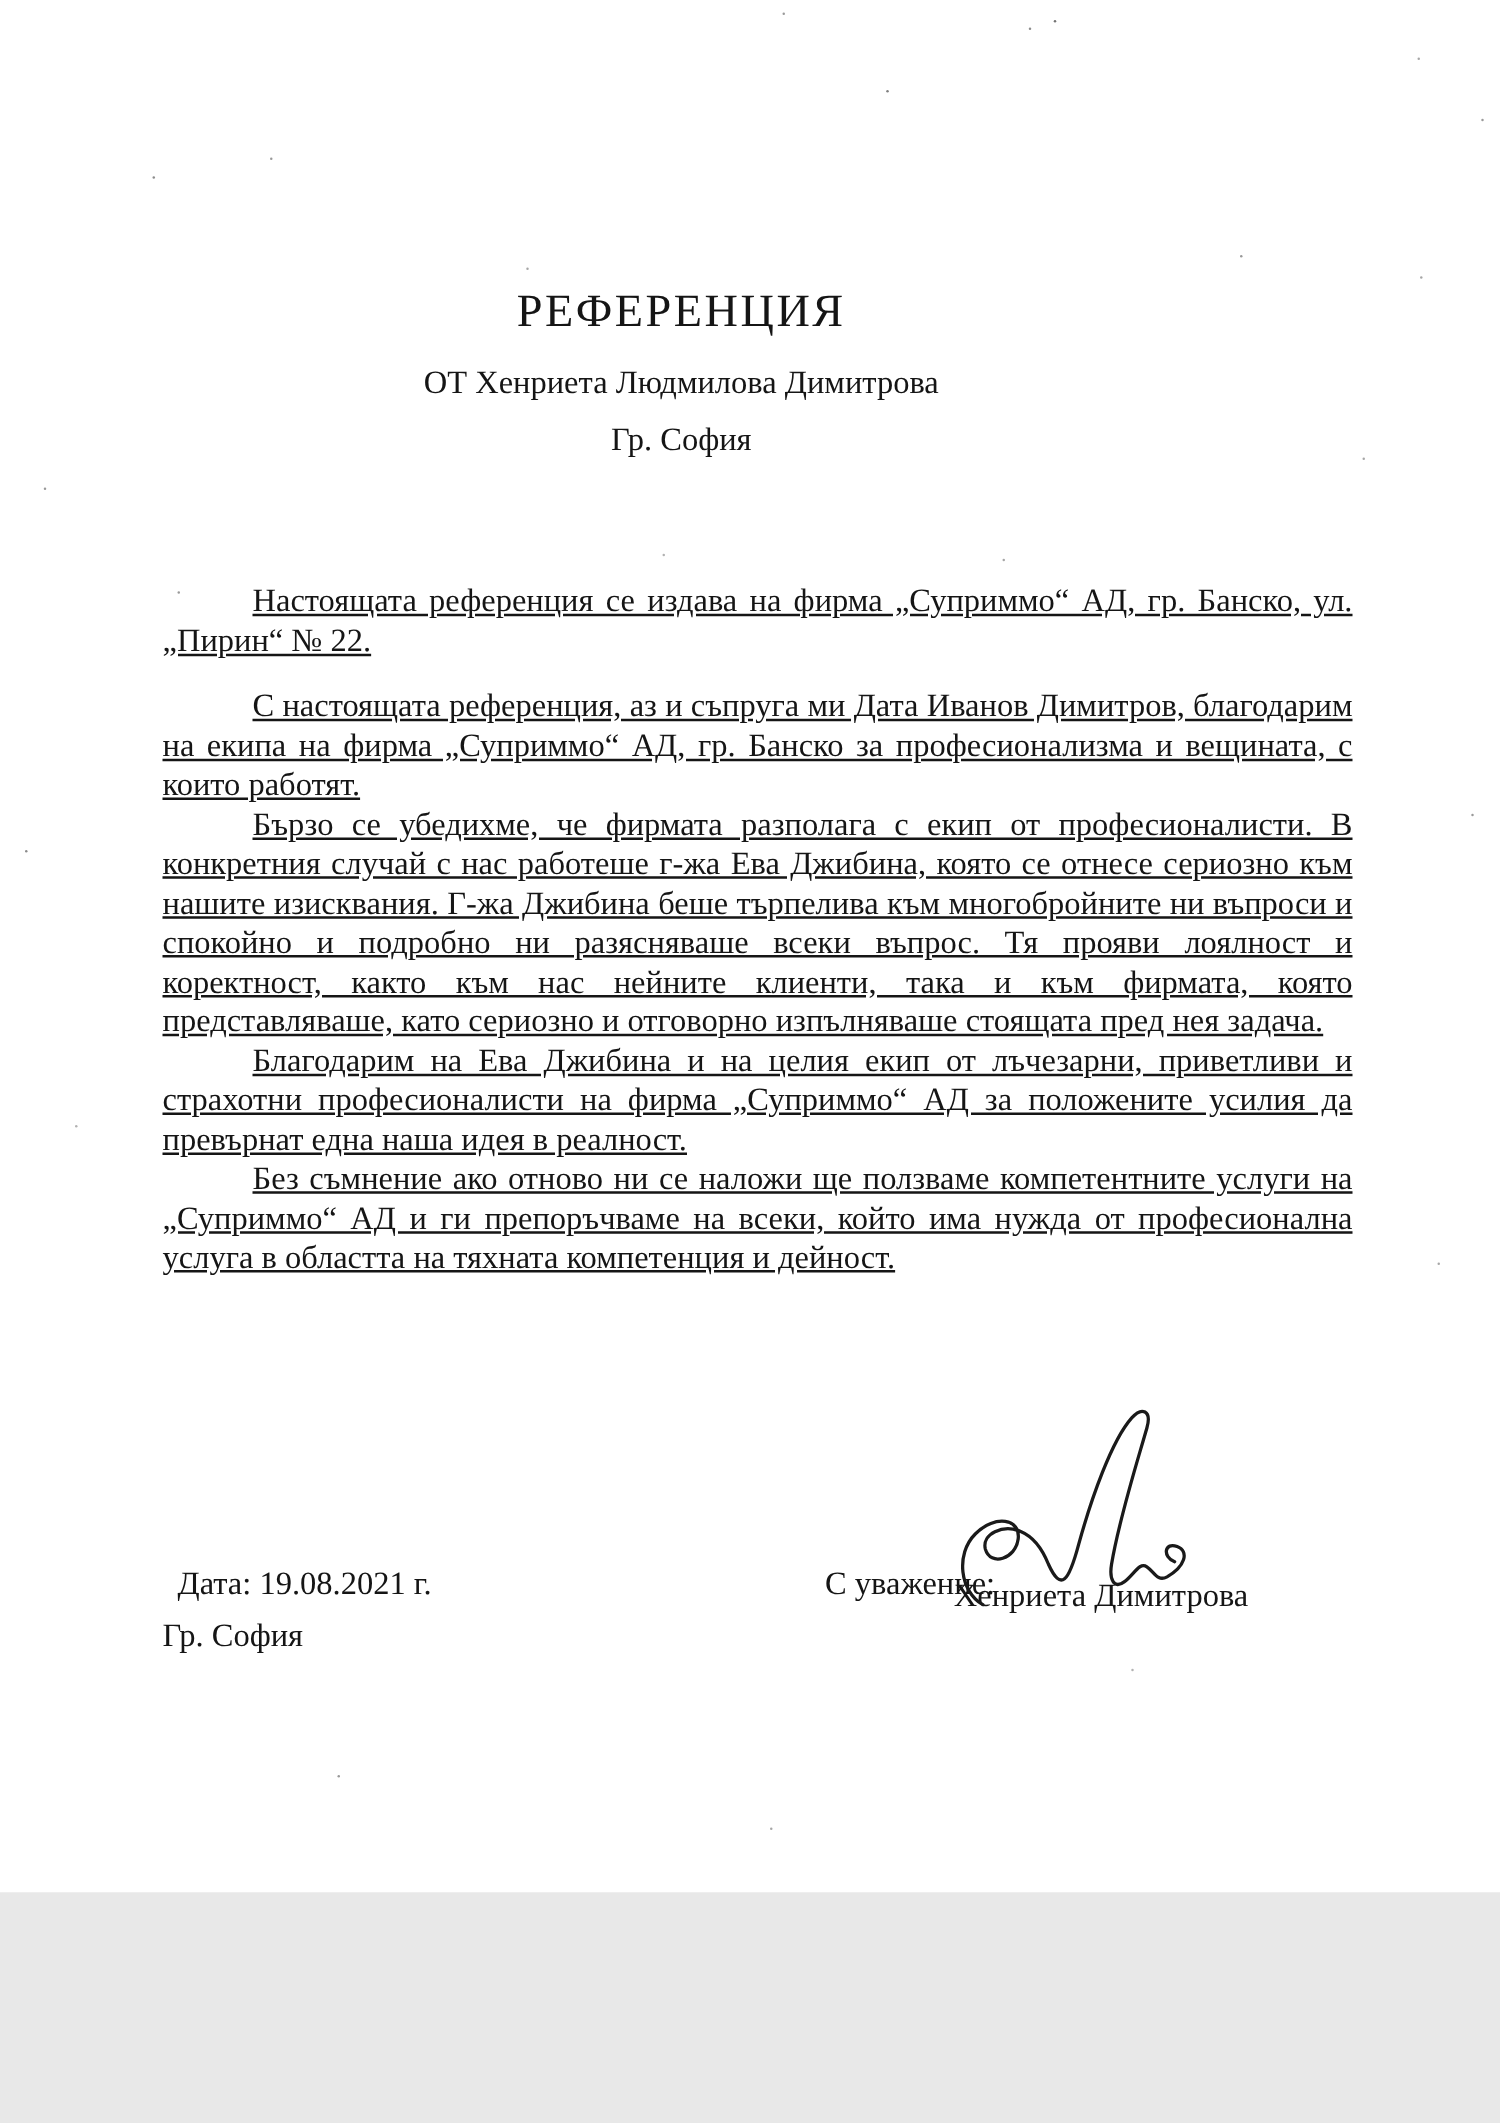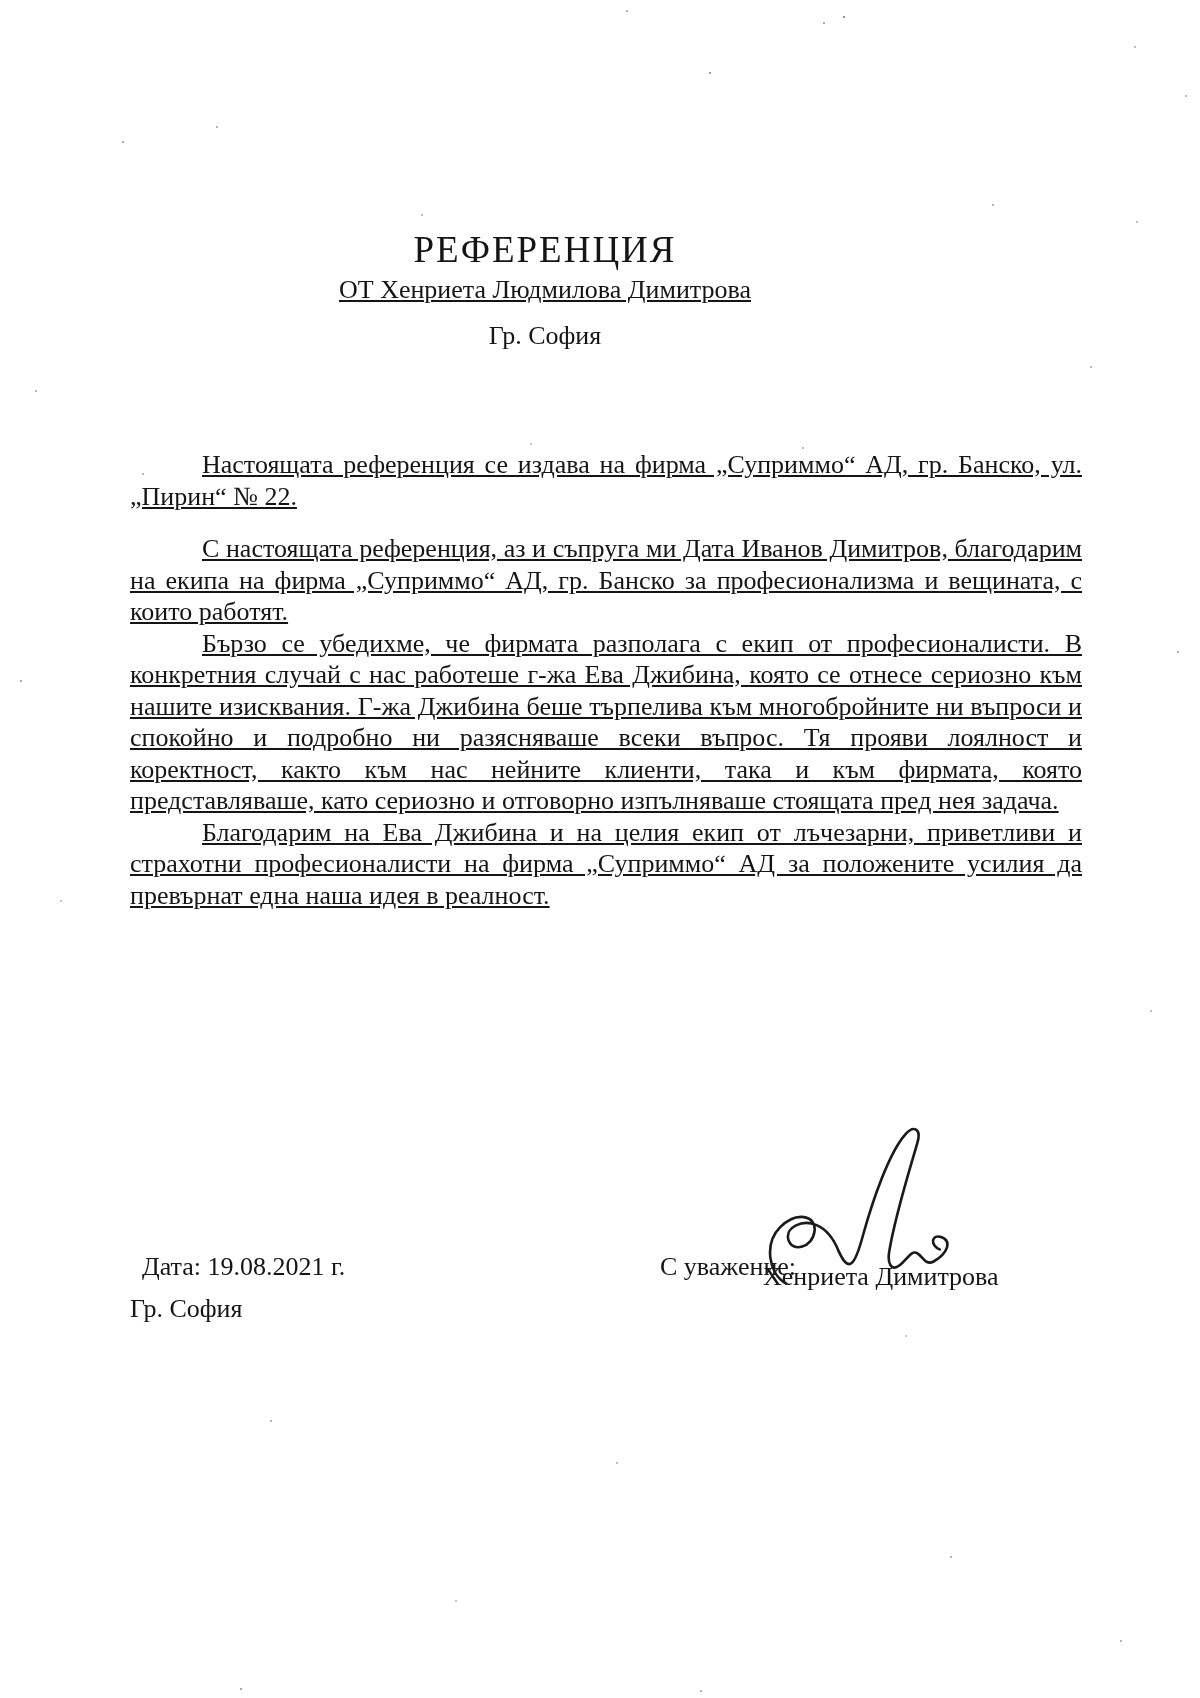--- a/index.html
+++ b/index.html
@@ -2,21 +2,21 @@
 <html><head>
 <meta charset="utf-8">
 <style>
   * { margin: 0; padding: 0; box-sizing: border-box; }
   html, body { background: #e8e8e8; }
   body { font-family: "Liberation Serif", "DejaVu Serif", serif; }
 
   .page {
     position: relative;
     width: 1200px;
-    height: 1698px;
+    height: 1514px;
     margin: 0 auto;
     background: #ffffff;
     color: #151515;
     overflow: hidden;
   }
 
   
   .specks {
     position: absolute;
     top: 0; left: 0;
@@ -44,23 +44,22 @@
     width: 1090px;
     padding-top: 228px;
     text-align: center;
   }
   .letter-title {
     font-size: 37px;
     font-weight: normal;
     letter-spacing: 2px;
   }
   .from-line {
-    margin-top: 4px;
+    margin-top: 20px;
     font-size: 26px;
-    text-decoration: underline;
   }
   .city-line {
     margin-top: 16px;
     font-size: 26px;
   }
 
   .body-block {
     margin: 98px 118px 0 130px;
     width: 952px;
     font-size: 26px;
@@ -103,20 +102,21 @@
     <h1 class="letter-title">РЕФЕРЕНЦИЯ</h1>
     <div class="from-line">ОТ Хенриета Людмилова Димитрова</div>
     <div class="city-line">Гр. София</div>
   </div>
 
   <div class="body-block">
     <p class="gap-after">Настоящата референция се издава на фирма „Суприммо“ АД, гр. Банско, ул. „Пирин“ № 22.</p>
     <p>С настоящата референция, аз и съпруга ми Дата Иванов Димитров, благодарим на екипа на фирма „Суприммо“ АД, гр. Банско за професионализма и вещината, с които работят.</p>
     <p>Бързо се убедихме, че фирмата разполага с екип от професионалисти. В конкретния случай с нас работеше г-жа Ева Джибина, която се отнесе сериозно към нашите изисквания. Г-жа Джибина беше търпелива към многобройните ни въпроси и спокойно и подробно ни разясняваше всеки въпрос. Тя прояви лоялност и коректност, както към нас нейните клиенти, така и към фирмата, която представляваше, като сериозно и отговорно изпълняваше стоящата пред нея задача.</p>
     <p>Благодарим на Ева Джибина и на целия екип от лъчезарни, приветливи и страхотни професионалисти на фирма „Суприммо“ АД за положените усилия да превърнат една наша идея в реалност.</p>
+    <p>Без съмнение ако отново ни се наложи ще ползваме компетентните услуги на „Суприммо“ АД и ги препоръчваме на всеки, който има нужда от професионална услуга в областта на тяхната компетенция и дейност.</p>
   </div>
 
   <div class="footer-item date-line">Дата: 19.08.2021 г.</div>
   <div class="footer-item closing">С уважение:</div>
   <div class="footer-item city-bottom">Гр. София</div>
   <div class="footer-item signer-name">Хенриета Димитрова</div>
 
   <div class="signature">
     <svg viewBox="0 0 210 170" xmlns="http://www.w3.org/2000/svg">
       <path d="M 28 160

